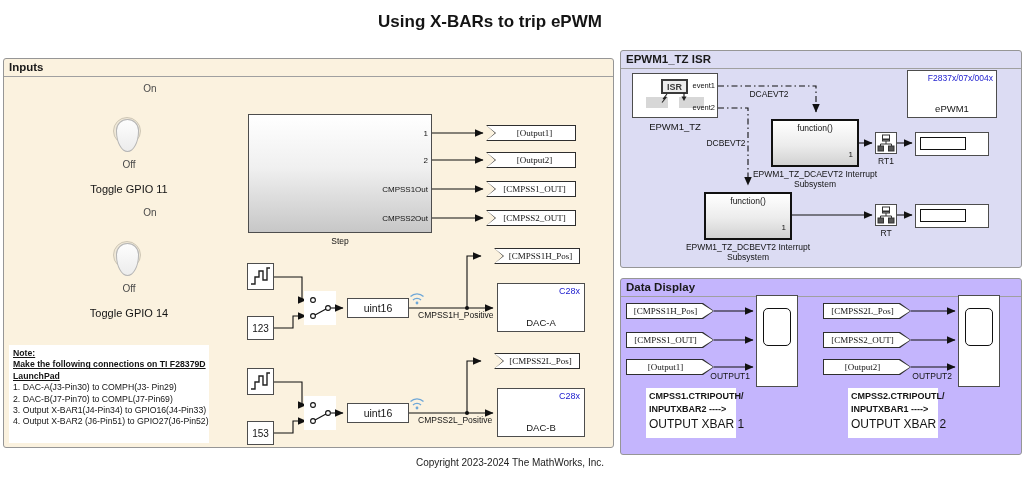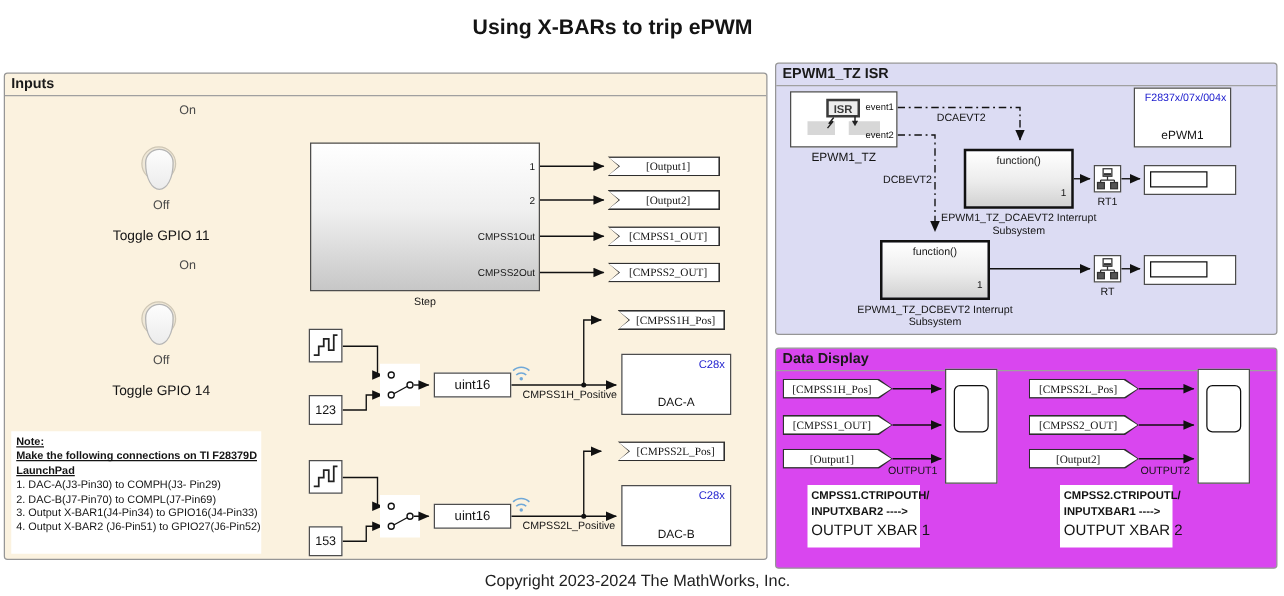--- a/index.html
+++ b/index.html
@@ -45,21 +45,21 @@
   <div class="abs" style="left:240px;top:12px;width:500px;text-align:center;font-size:17px;font-weight:bold;">Using X-BARs to trip ePWM</div>
 
   <div class="panel" style="left:3px;top:58px;width:611px;height:390px;background:#fbf2df;">
     <div class="panel-title">Inputs</div>
   </div>
 
   <div class="panel" style="left:620px;top:50px;width:402px;height:218px;background:#dcdcf3;">
     <div class="panel-title">EPWM1_TZ ISR</div>
   </div>
 
-  <div class="panel" style="left:620px;top:278px;width:402px;height:177px;background:#d946ef;">
+  <div class="panel" style="left:620px;top:278px;width:402px;height:177px;background:#c4b5fd;">
     <div class="panel-title">Data Display</div>
   </div>
 
   <svg class="abs" style="left:0;top:0;pointer-events:none;" width="1027" height="477">
     <defs>
       <marker id="arr" markerWidth="9" markerHeight="8" refX="7.5" refY="3.5" orient="auto">
         <path d="M0,0 L8,3.5 L0,7 Z" fill="#111"></path>
       </marker>
     </defs>
     <g stroke="#111" stroke-width="1.1" fill="none">
@@ -272,21 +272,21 @@
       <path d="M10,8 V11 M4.5,11 H15.5 M4.5,11 V13 M15.5,11 V13" stroke="#333" stroke-width="1" fill="none"></path>
       <rect x="2" y="13" width="5.5" height="5" fill="#555" stroke="#333" stroke-width="1"></rect>
       <rect x="12.5" y="13" width="5.5" height="5" fill="#555" stroke="#333" stroke-width="1"></rect>
     </svg>
   </div>
   <div class="lbl small" style="left:870px;top:228px;width:32px;">RT</div>
   <div class="blk" style="left:915px;top:204px;width:74px;height:24px;">
     <div class="disp-inner" style="left:4px;top:4px;width:46px;height:13px;"></div>
   </div>
 
-  <div class="blk" style="left:907px;top:70px;width:78px;height:48px;">
+  <div class="blk" style="left:907px;top:70px;width:90px;height:48px;">
     <div class="abs bluechip" style="left:0;right:3px;top:2px;text-align:right;font-size:8.5px;">F2837x/07x/004x</div>
     <div class="abs" style="left:0;right:0;bottom:3px;text-align:center;font-size:9.5px;">ePWM1</div>
   </div>
 
   <div class="tag" style="left:626px;top:303px;width:88px;height:16px;">
     <div class="tag-border from-clip"></div>
       <div class="tag-fill from-clip"></div>
     <span class="tag-text from-t">[CMPSS1H_Pos]</span>
   </div>
   <div class="tag" style="left:626px;top:332px;width:88px;height:16px;">
@@ -327,15 +327,15 @@
   <div class="blk" style="left:958px;top:295px;width:42px;height:92px;border-width:1.3px;">
     <div class="scope-inner" style="left:6px;top:12px;width:28px;height:38px;"></div>
   </div>
   <div class="lbl small" style="left:902px;top:371px;width:50px;text-align:right;">OUTPUT2</div>
   <div class="anno" style="left:848px;top:388px;width:84px;height:46px;">
     <div class="l12">CMPSS2.CTRIPOUTL/</div>
     <div class="l12">INPUTXBAR1 ----&gt;</div>
     <div class="l3">OUTPUT XBAR 2</div>
   </div>
 
-  <div class="abs" style="left:310px;top:457px;width:400px;text-align:center;font-size:13px;color:#222;">Copyright 2023-2024 The MathWorks, Inc.</div>
+  <div class="abs" style="left:310px;top:457px;width:400px;text-align:center;font-size:10px;color:#222;">Copyright 2023-2024 The MathWorks, Inc.</div>
 
 </div>
 
 </body></html>

